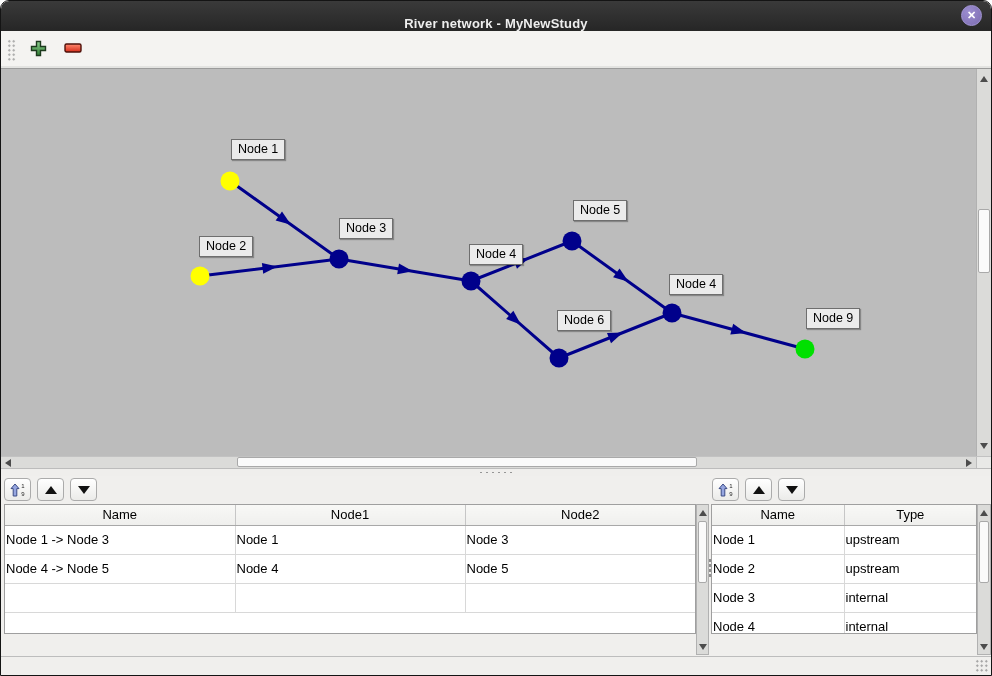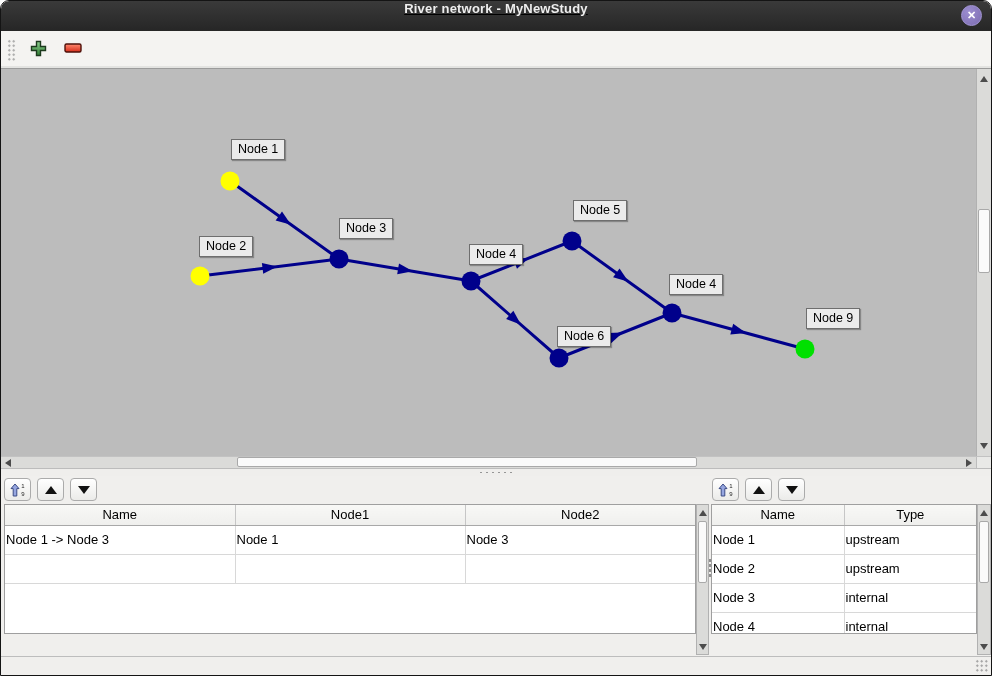--- a/index.html
+++ b/index.html
@@ -1,21 +1,21 @@
 <!DOCTYPE html>
 <html><head>
 <meta charset="utf-8">
 <style>
   html,body{margin:0;padding:0;background:#ffffff;font-family:"Liberation Sans",sans-serif;}
   *{box-sizing:border-box;}
   #window{width:992px;height:676px;border:1px solid #141414;border-radius:9px 9px 0 0;
     overflow:hidden;display:flex;flex-direction:column;background:#f0efed;}
   
   .titlebar{flex:0 0 30px;background:linear-gradient(#3a3a3a,#262626);border-radius:8px 8px 0 0;
-    position:relative;display:flex;align-items:flex-start;justify-content:center;text-decoration:underline;}
+    position:relative;display:flex;align-items:flex-end;justify-content:center;}
   .titlebar .title{color:#eeeeee;font-size:13px;font-weight:bold;letter-spacing:.2px;}
   .close-btn{position:absolute;right:9px;top:4px;width:21px;height:21px;border-radius:50%;
     background:radial-gradient(circle at 35% 30%,#9c8ed0,#7b6bb0);border:1px solid #a497d6;
     color:#fff;font-size:11px;font-weight:bold;display:flex;align-items:center;justify-content:center;cursor:default;}
   
   .toolbar{flex:0 0 38px;background:#f4f3f1;border-bottom:1px solid #9b9b9b;
     box-shadow:inset 0 -2px 0 #e3e3e1;display:flex;align-items:center;}
   .tb-handle{width:9px;height:22px;margin-left:6px;
     background-image:radial-gradient(#a9a9a9 1px,transparent 1.3px);background-size:4.5px 4.5px;}
   .tb-btn{width:26px;height:26px;margin-left:9px;background:transparent;border:none;
@@ -153,21 +153,21 @@
       <div class="sb-thumb" style="left:1px;right:1px;top:140px;height:64px;"></div>
       <div class="sb-btn" style="bottom:3px;">
           <div class="tri down"></div>
         </div>
     </div>
   <div class="node-label" style="left: 230px; top: 70px;">Node 1</div>
       <div class="node-label" style="left: 198px; top: 167px;">Node 2</div>
       <div class="node-label" style="left: 338px; top: 149px;">Node 3</div>
       <div class="node-label" style="left: 468px; top: 175px;">Node 4</div>
       <div class="node-label" style="left: 572px; top: 131px;">Node 5</div>
-      <div class="node-label" style="left: 556px; top: 257px;">Node 6</div>
+      <div class="node-label" style="left: 556px; top: 241px;">Node 6</div>
       <div class="node-label" style="left: 668px; top: 205px;">Node 4</div>
       <div class="node-label" style="left: 805px; top: 239px;">Node 9</div>
     </div>
 
   <div class="hscroll">
     <div class="sb-btn hs-left">
         <div class="tri left"></div>
       </div>
     <div class="sb-thumb hs-thumb"></div>
     <div class="sb-btn hs-right">
@@ -231,20 +231,25 @@
               <th>Node2</th>
             </tr>
           </thead>
           <tbody>
             <tr>
               <td>Node 1 -&gt; Node 3</td>
               <td>Node 1</td>
               <td>Node 3</td>
             </tr>
             <tr>
+              <td>Node 4 -&gt; Node 5</td>
+              <td>Node 4</td>
+              <td>Node 5</td>
+            </tr>
+            <tr>
               <td></td>
               <td></td>
               <td></td>
             </tr>
           </tbody>
         </table>
     </div>
     <div class="tscroll left">
       <div class="sb-btn" style="top:1px;">
           <div class="tri up"></div>

